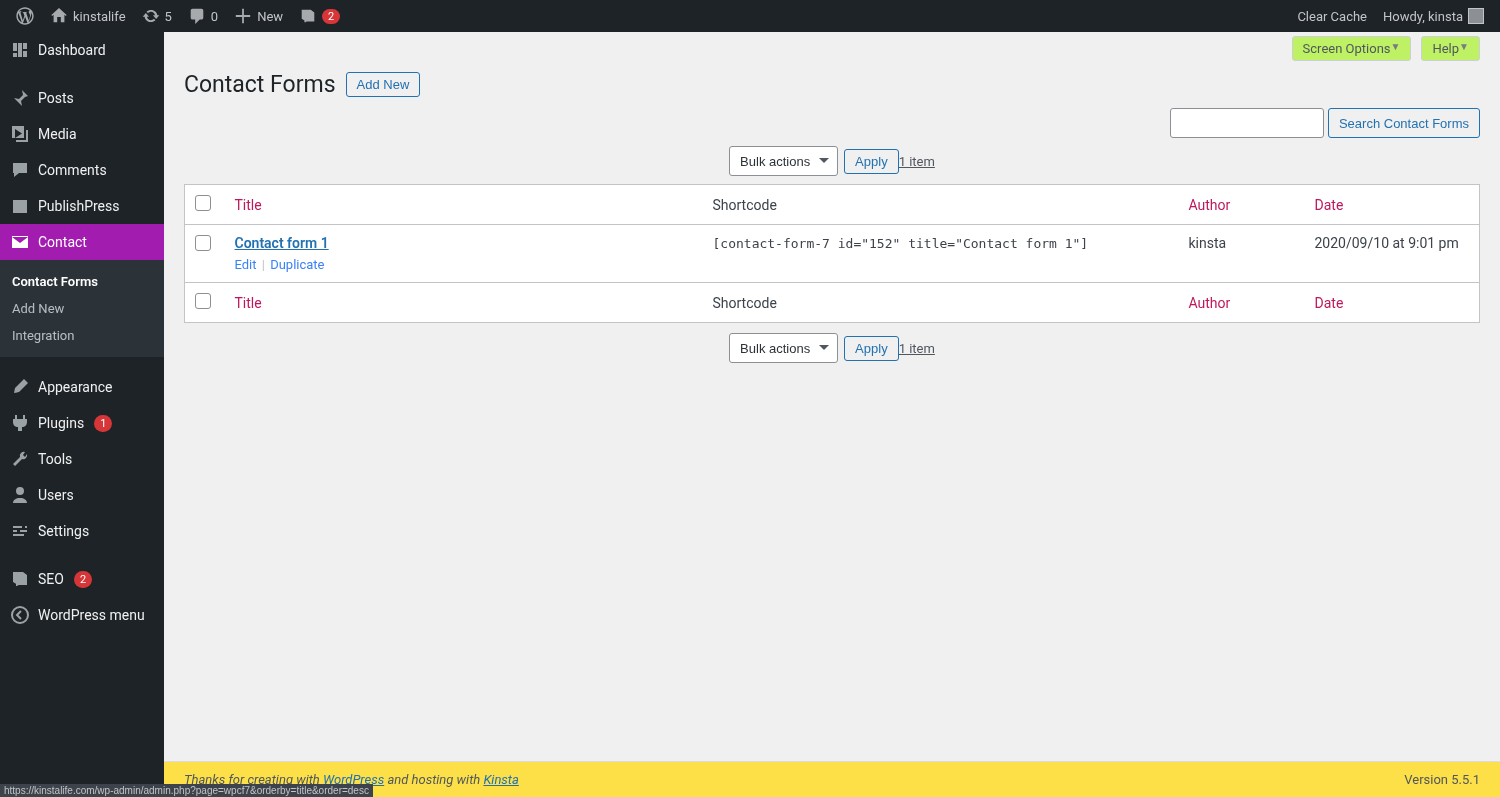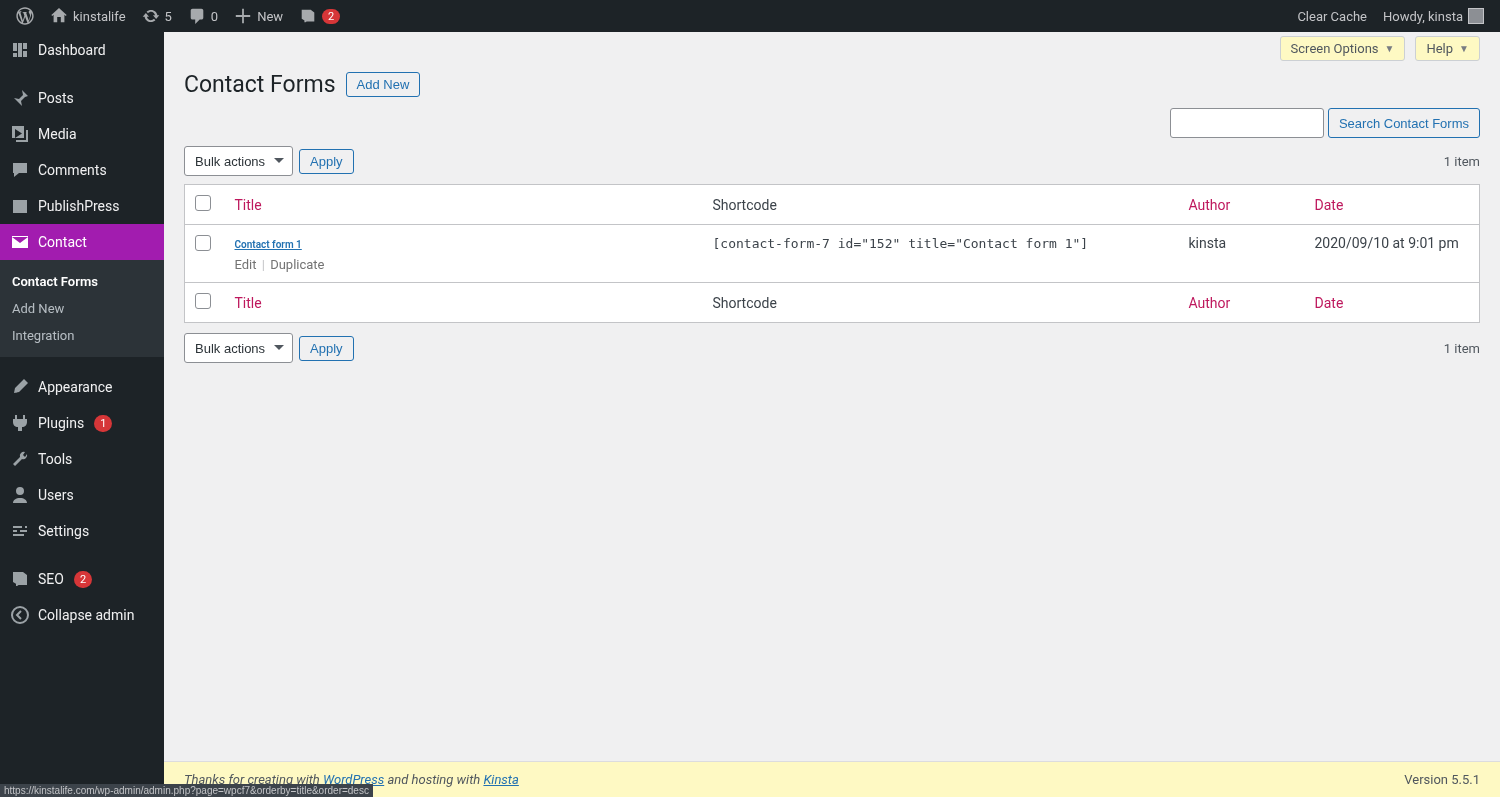--- a/index.html
+++ b/index.html
@@ -24,56 +24,56 @@
   .submenu { background: #2c3338; padding: 8px 0; }
   .submenu-item { padding: 6px 12px; font-size: 13px; color: rgba(240,246,252,0.7); cursor: pointer; }
   .submenu-item.cur { color: #fff; font-weight: 600; }
   .m-badge { background: #d63638; color:#fff; font-size:11px; border-radius:9px; padding:0 6px; line-height:17px; display:inline-block; margin-left:2px; }
 
   
   .main { position: absolute; left: 164px; right: 0; top: 32px; bottom: 0; background: #f0f0f1; }
   .content { padding: 0 20px; }
 
   .top-tabs { display:flex; justify-content:flex-end; gap:10px; padding-top:4px; }
-  .tab-btn { background:#fef9c3; border:1px solid #ccd0d4; border-radius:3px; padding:4px 10px; font-size:13px; display:flex; align-items:center; gap:6px; cursor:pointer; color:#50575e; }
+  .tab-btn { background:#bef264; border:1px solid #ccd0d4; border-radius:3px; padding:4px 10px; font-size:13px; display:flex; cursor:pointer; color:#50575e; }
   .tab-btn .tri { font-size:10px; color:#787c82; }
 
   .page-head { display:flex; align-items:center; gap:10px; margin-top:10px; margin-bottom:10px; }
   .page-head h1 { font-size:23px; font-weight:400; color:#1d2327; }
   .btn-outline { border:1px solid #2271b1; color:#2271b1; background:transparent; padding:4px 10px; border-radius:3px; font-size:13px; cursor:pointer; }
 
   .search-row { display:flex; justify-content:flex-end; gap:4px; margin-bottom:8px; }
   .search-row input[type=text] { width:154px; height:30px; border:1px solid #8c8f94; border-radius:3px; padding:0 8px; }
 
-  .tablenav { display:flex; align-items:center; justify-content:space-between; margin:4px 0 8px; }
+  .tablenav { display:flex; align-items:center; justify-content:center; margin:4px 0 8px; }
   .bulk { display:flex; gap:6px; align-items:center; }
   .select-wrap { position:relative; }
   .select-wrap select { appearance:none; -webkit-appearance:none; background:#fff; border:1px solid #8c8f94; border-radius:3px; padding:4px 26px 4px 10px; font-size:13px; height:30px; color:#2c3338; }
   .select-wrap::after { content:""; position:absolute; right:9px; top:50%; transform:translateY(-30%); border:5px solid transparent; border-top-color:#50575e; pointer-events:none; }
-  .count-text { font-size:13px; color:#50575e; }
+  .count-text { font-size:13px; color:#50575e;text-decoration:underline; }
 
   table.list { width:100%; border-collapse:collapse; background:#fff; border:1px solid #c3c4c7; }
   table.list thead th, table.list tfoot th { text-align:left; font-weight:400; font-size:14px; padding:10px; color:#be185d; border-bottom:1px solid #c3c4c7; }
   table.list thead th.nolink, table.list tfoot th.nolink { color:#3c434a; }
   table.list tfoot th { border-top:1px solid #c3c4c7; border-bottom:none; }
   table.list td { padding:10px; font-size:14px; vertical-align:top; border-bottom:1px solid #c3c4c7; }
   .chk { width:16px; height:16px; border:1px solid #8c8f94; border-radius:3px; display:inline-block; background:#fff; }
-  .row-title { font-weight:600; color:#2271b1; font-size:10px; }
+  .row-title { font-weight:600; color:#2271b1; font-size:14px; }
   .row-actions { font-size:13px; margin-top:6px; }
-  .row-actions a { color:#737373; text-decoration:none; }
+  .row-actions a { color:#3b82f6; text-decoration:none; }
   .row-actions .sep { color:#c3c4c7; padding:0 2px; }
   .shortcode-code { font-family: Menlo, Consolas, monospace; font-size:13px; color:#3c434a; }
 
   .col-chk { width:40px; }
   .col-title { width:478px; }
   .col-short { width:476px; }
   .col-author { width:126px; }
   .col-date { }
 
-  .footer { position:absolute; bottom:0; left:0; right:0; border-top:1px solid #dcdcde; background:#fef9c3; padding:10px 20px; display:flex; justify-content:space-between; font-style:italic; font-size:13px; color:#50575e; }
+  .footer { position:absolute; bottom:0; left:0; right:0; border-top:1px solid #dcdcde; background:#fde047; padding:10px 20px; display:flex; justify-content:space-between; font-style:italic; font-size:13px; color:#50575e; }
   .footer a { color:#2271b1; text-decoration:underline; font-style:italic; }
   .footer .ver { font-style:normal; }
 
   .status-url { position:absolute; bottom:0; left:0; background:#3c434a; color:#c3c4c7; font-size:10px; padding:1px 4px; font-family:Arial,sans-serif; z-index:20; }
 </style>
 </head>
 <body>
 
 <div class="adminbar">
   <div class="adminbar-left">
@@ -243,21 +243,21 @@
     <span>SEO</span>
     <span class="m-badge">2</span>
   </div>
   <div class="menu-item">
     <span class="m-icon">
         <svg viewBox="0 0 20 20">
           <circle cx="10" cy="10" r="8" fill="none" stroke="rgba(240,246,252,0.6)" stroke-width="2"></circle>
           <path d="M11 6l-4 4 4 4" fill="none" stroke="rgba(240,246,252,0.6)" stroke-width="2"></path>
         </svg>
       </span>
-    <span>Collapse admin</span>
+    <span>WordPress menu</span>
   </div>
 </div>
 
 <div class="main">
   <div class="content">
     <div class="top-tabs">
       <div class="tab-btn">
           <span>Screen Options</span>
           <span class="tri">▼</span>
         </div>

